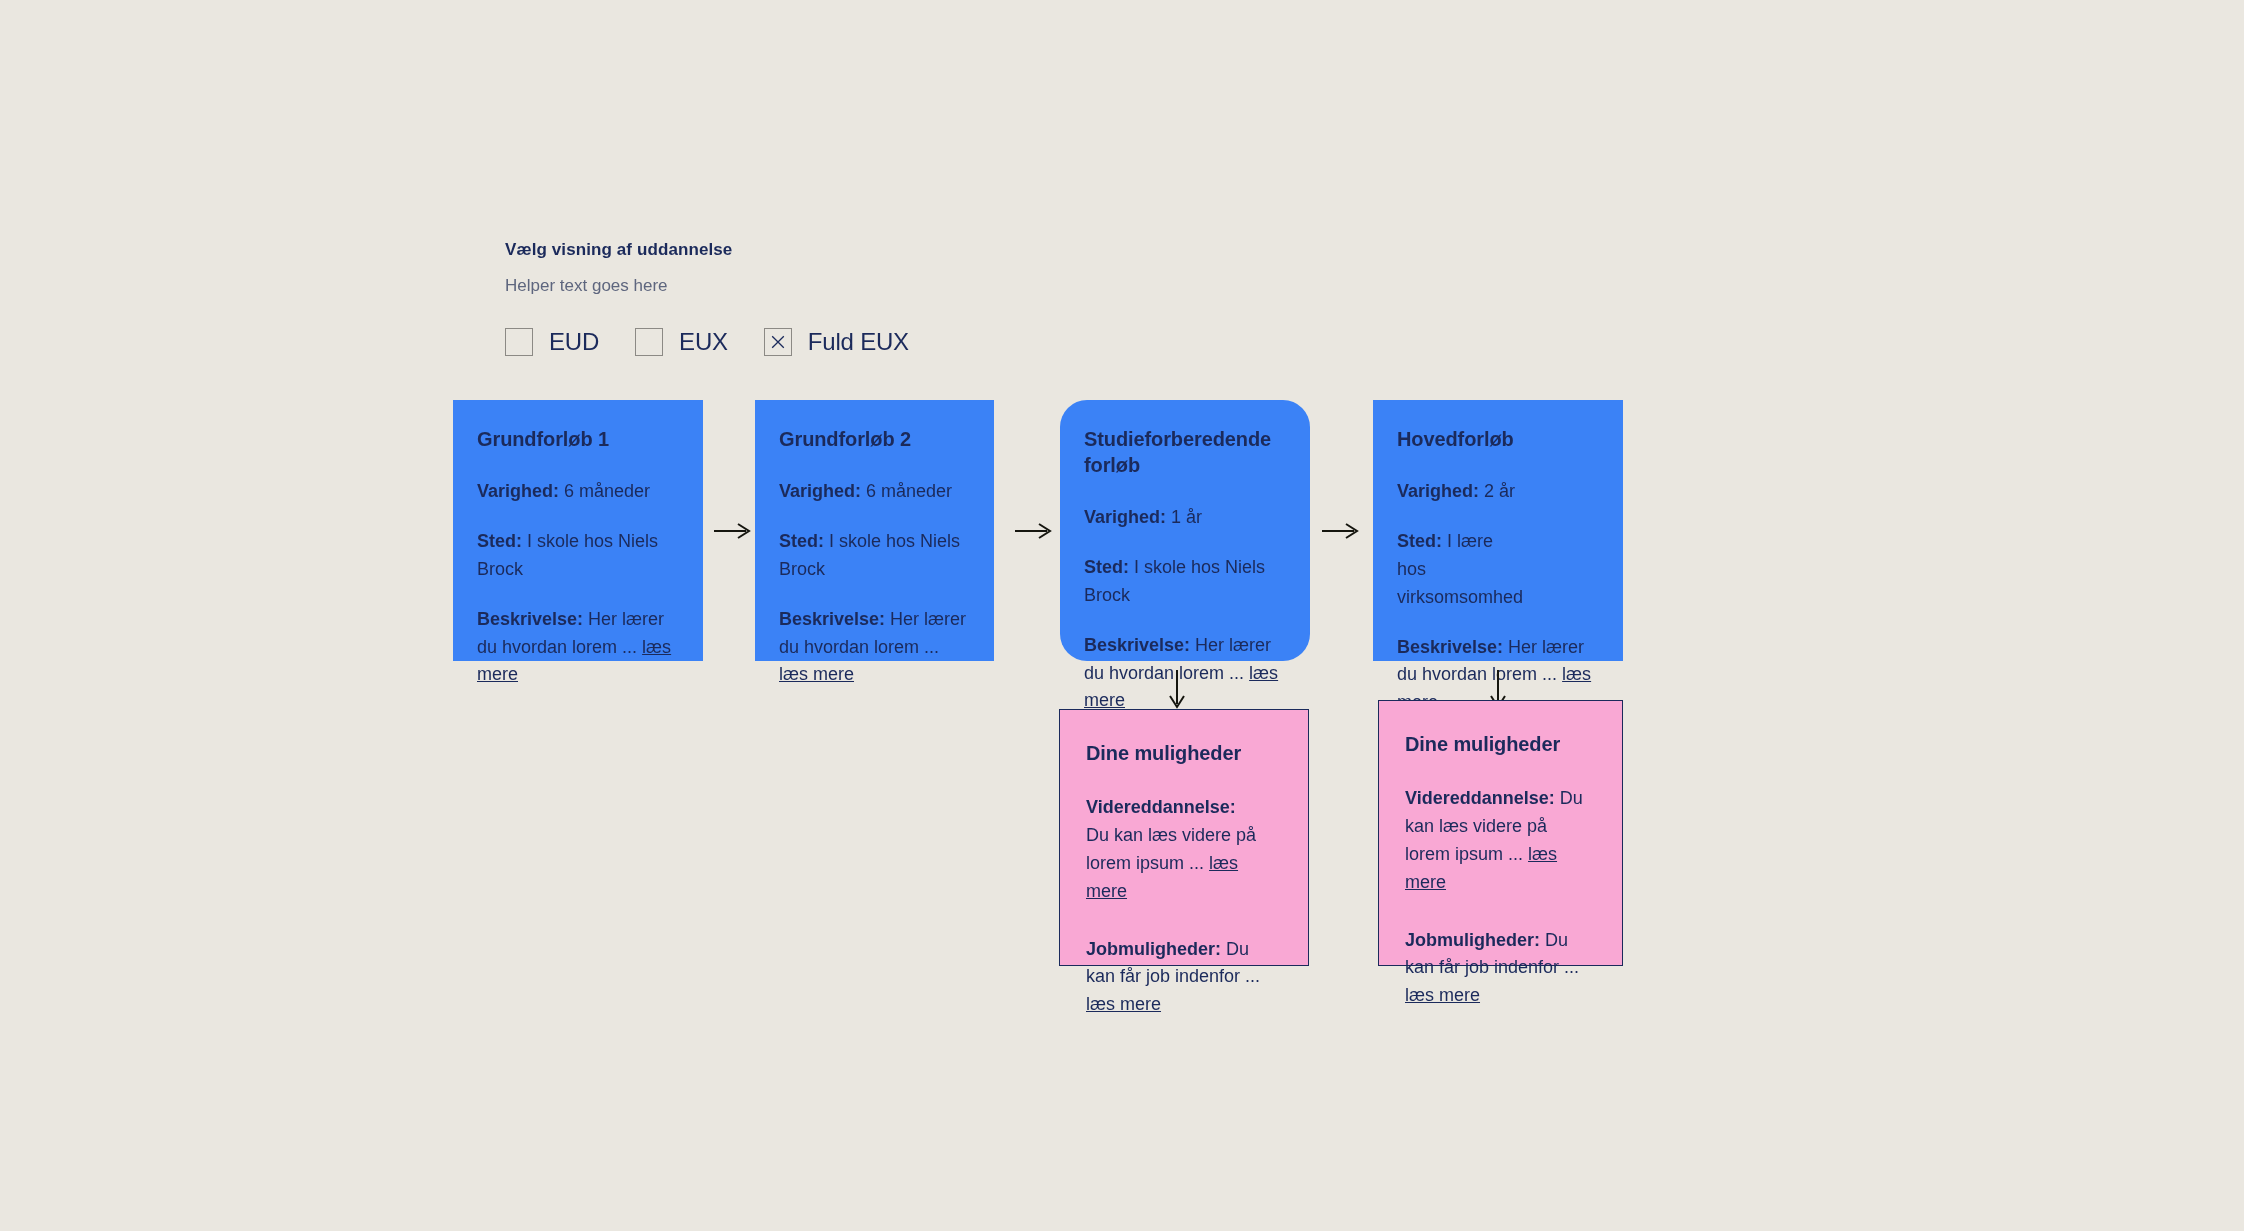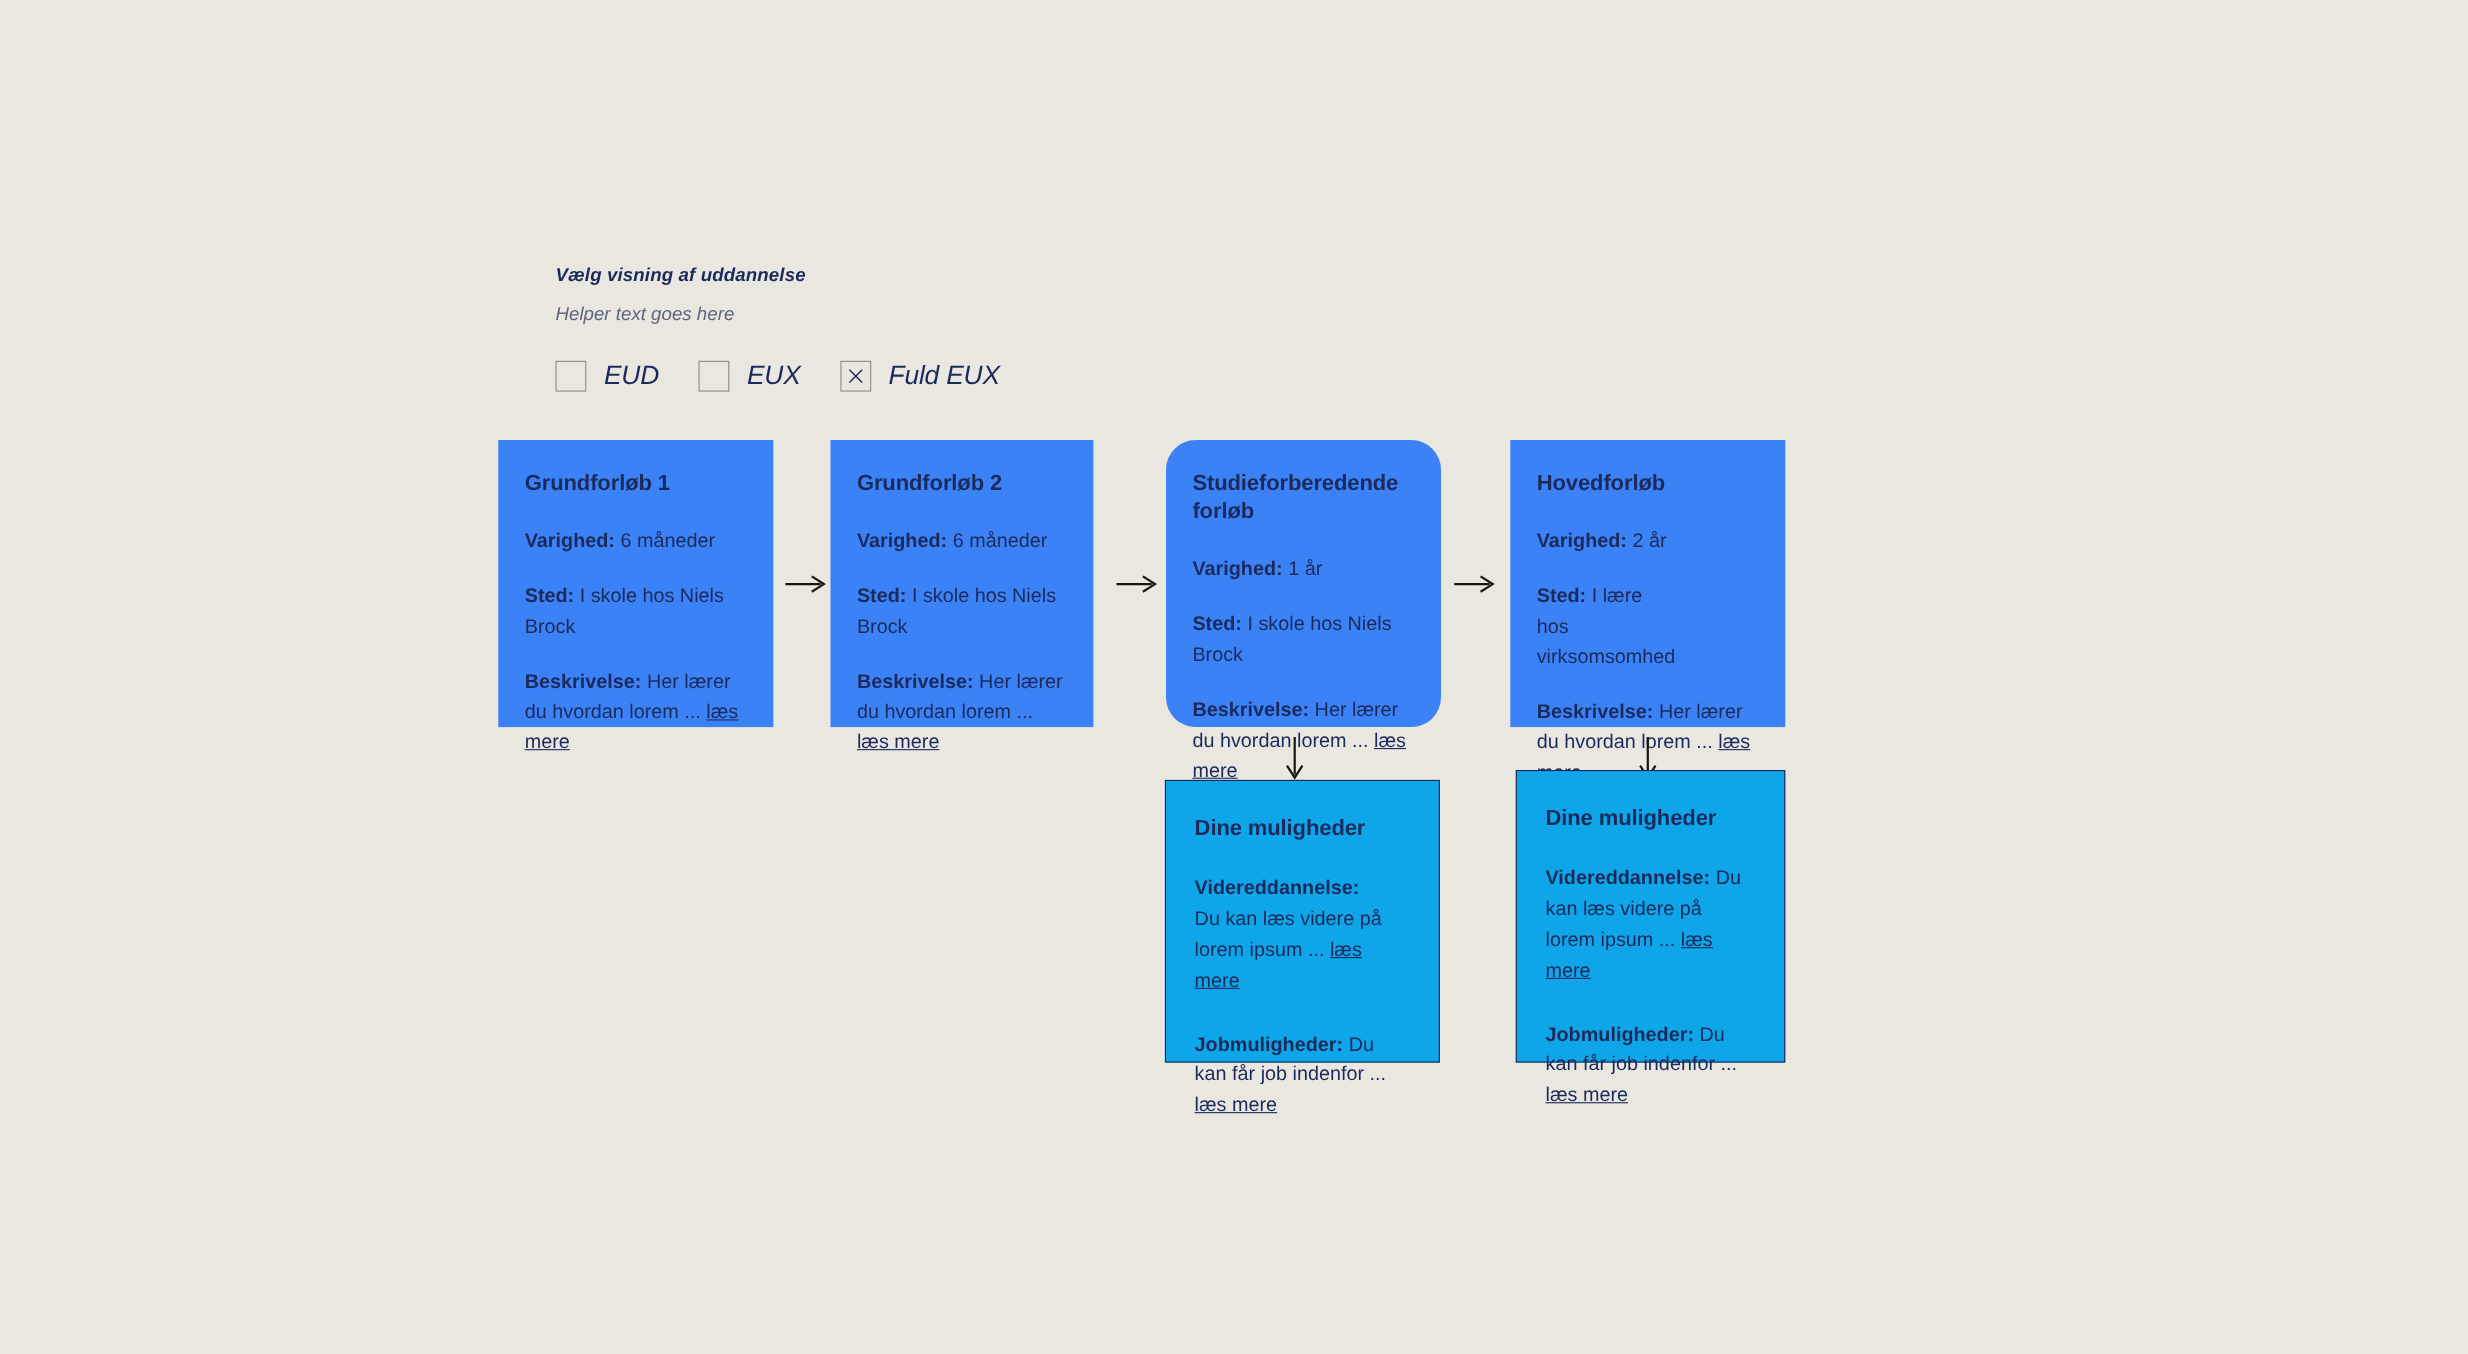--- a/index.html
+++ b/index.html
@@ -20,21 +20,20 @@
   .canvas {
     position: absolute;
     inset: 0;
   }
 
   
   .selector {
     position: absolute;
     left: 505px;
     top: 240px;
-    font-style: italic;
   }
   .selector-title {
     font-size: 17px;
     font-weight: bold;
     color: #1B2A5B;
     letter-spacing: 0.1px;
     margin: 0 0 16px 0;
     white-space: nowrap;
   }
   .selector-helper {
@@ -99,21 +98,21 @@
   .more-link {
     color: #1B2A5B;
     text-decoration: underline;
     cursor: pointer;
     text-align: center;
   }
 
   
   .options-card {
     position: absolute;
-    background: #0ea5e9;
+    background: #f9a8d4;
     border: 1.5px solid #1B2A5B;
     box-sizing: border-box;
     padding: 30px 26px 22px 26px;
   }
   .options-title {
     font-size: 20px;
     font-weight: bold;
     color: #1B2A5B;
     margin: 0 0 28px 0;
     line-height: 1.3;

